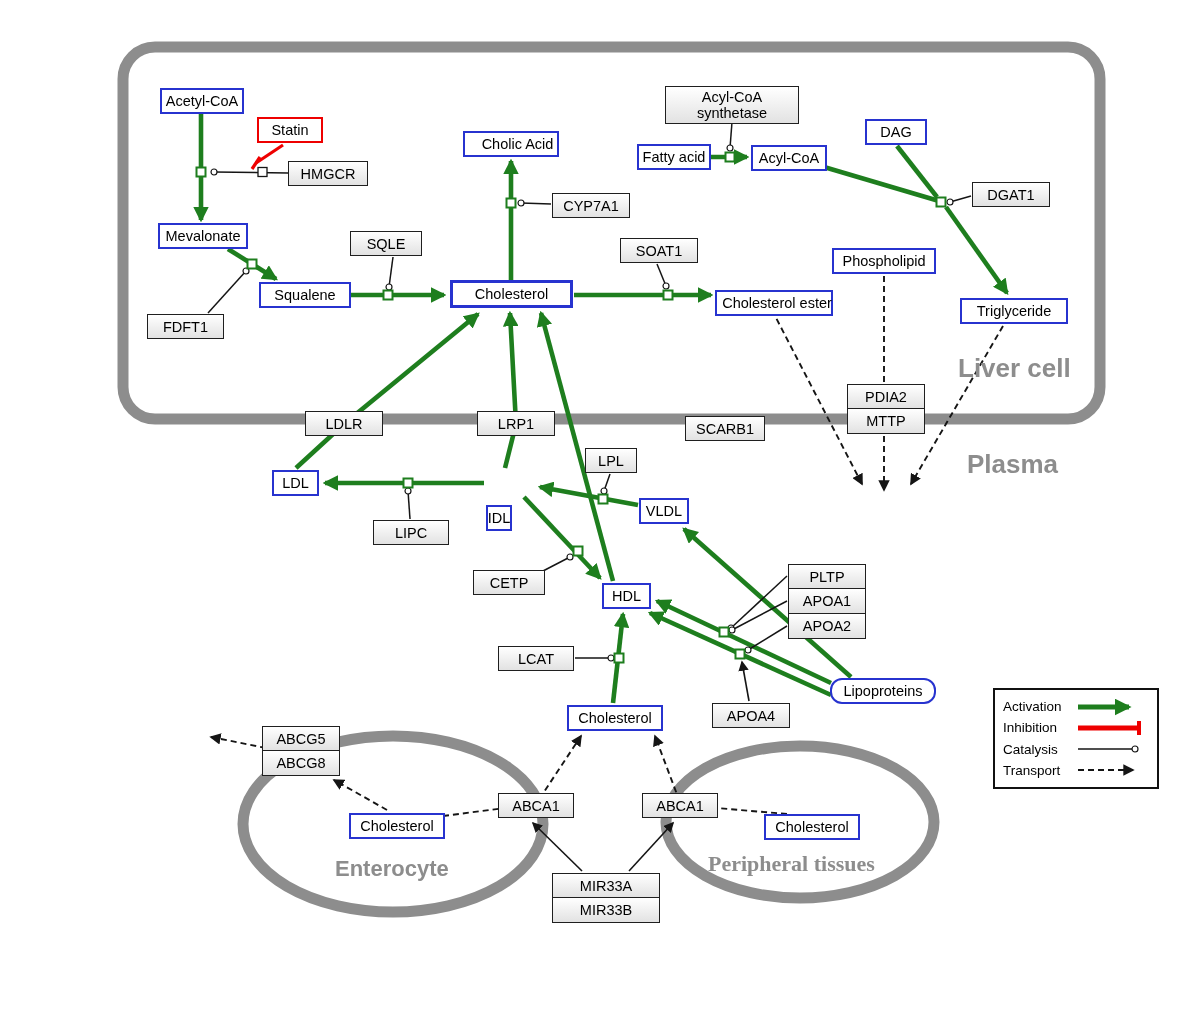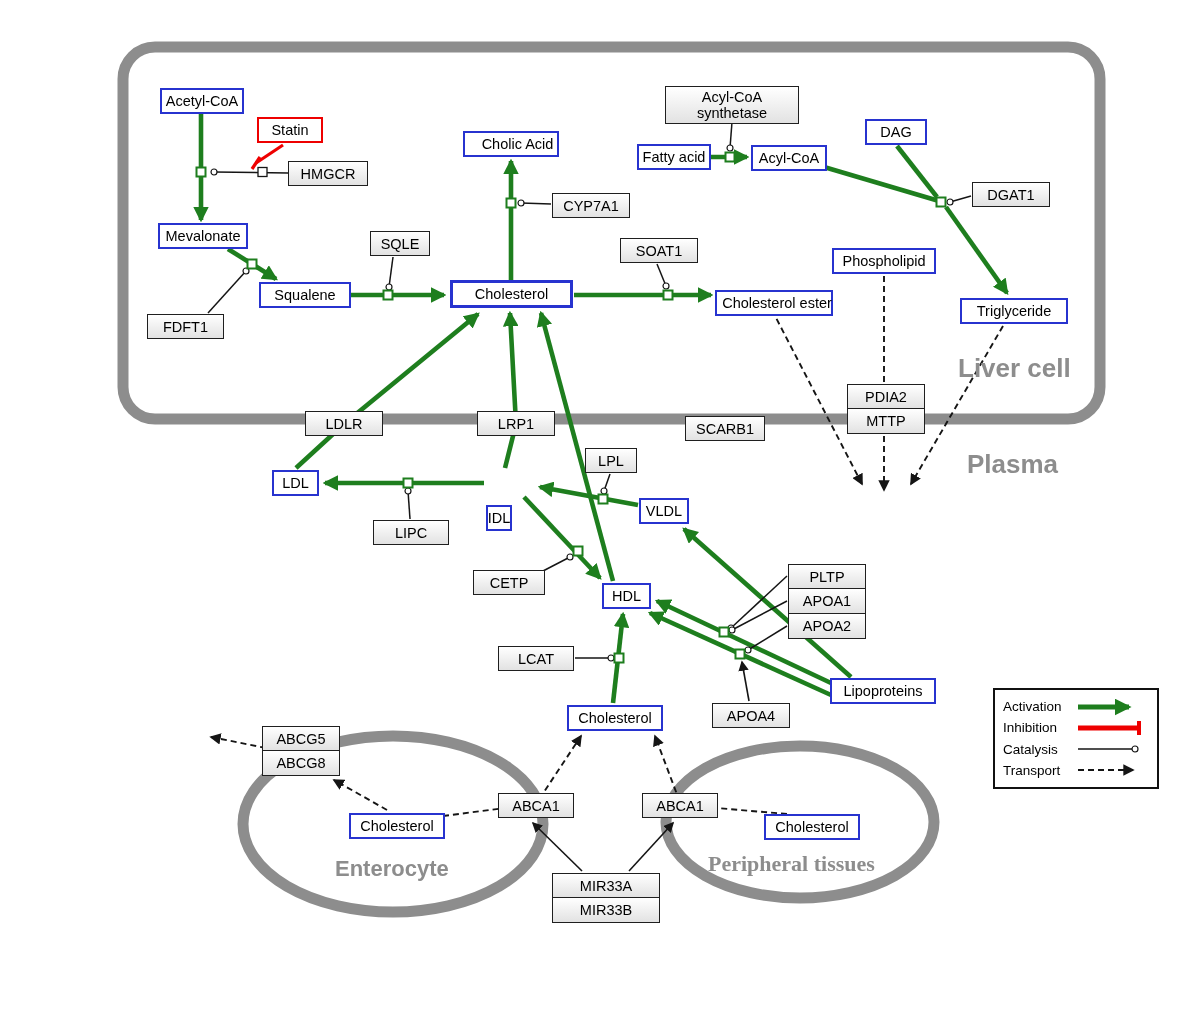--- a/index.html
+++ b/index.html
@@ -190,29 +190,29 @@
   <div class="node metab" style="left:637px; top:144px; width:74px;">Fatty acid</div>
   <div class="node metab" style="left:751px; top:145px; width:76px;">Acyl-CoA</div>
   <div class="node metab" style="left:865px; top:119px; width:62px;">DAG</div>
   <div class="node metab" style="left:832px; top:248px; width:104px;">Phospholipid</div>
   <div class="node metab" style="left:960px; top:298px; width:108px;">Triglyceride</div>
   <div class="node metab" style="left:272px; top:470px; width:47px;">LDL</div>
   <div class="node metab" style="left:486px; top:494px; width:26px;margin-top:11px;">IDL</div>
   <div class="node metab" style="left:639px; top:498px; width:50px;">VLDL</div>
   <div class="node metab" style="left:602px; top:583px; width:49px;">HDL</div>
   <div class="node metab" style="left:567px; top:705px; width:96px;">Cholesterol</div>
-  <div class="node metab" style="left:830px; top:678px; width:106px;">Lipoproteins</div>
+  <div class="node metab" style="left:830px; top:678px; width:106px;border-radius:12px;">Lipoproteins</div>
   <div class="node metab" style="left:349px; top:813px; width:96px;">Cholesterol</div>
   <div class="node metab" style="left:764px; top:814px; width:96px;">Cholesterol</div>
 
   <div class="node inhib" style="left:257px; top:117px; width:66px;">Statin</div>
 
   <div class="node enz" style="left:288px; top:161px; width:80px;">HMGCR</div>
   <div class="node enz" style="left:147px; top:314px; width:77px;">FDFT1</div>
-  <div class="node enz" style="left:370px; top:231px; width:60px;">SQLE</div>
+  <div class="node enz" style="left:350px; top:231px; width:72px;">SQLE</div>
   <div class="node enz" style="left:552px; top:193px; width:78px;">CYP7A1</div>
   <div class="node enz" style="left:620px; top:238px; width:78px;">SOAT1</div>
   <div class="node enz two-line" style="left:665px; top:86px; width:134px;">
     <span>Acyl-CoA</span>
     <span>synthetase</span>
   </div>
   <div class="node enz" style="left:972px; top:182px; width:78px;">DGAT1</div>
   <div class="node enz" style="left:305px; top:411px; width:78px;">LDLR</div>
   <div class="node enz" style="left:477px; top:411px; width:78px;">LRP1</div>
   <div class="node enz" style="left:685px; top:416px; width:80px;">SCARB1</div>

